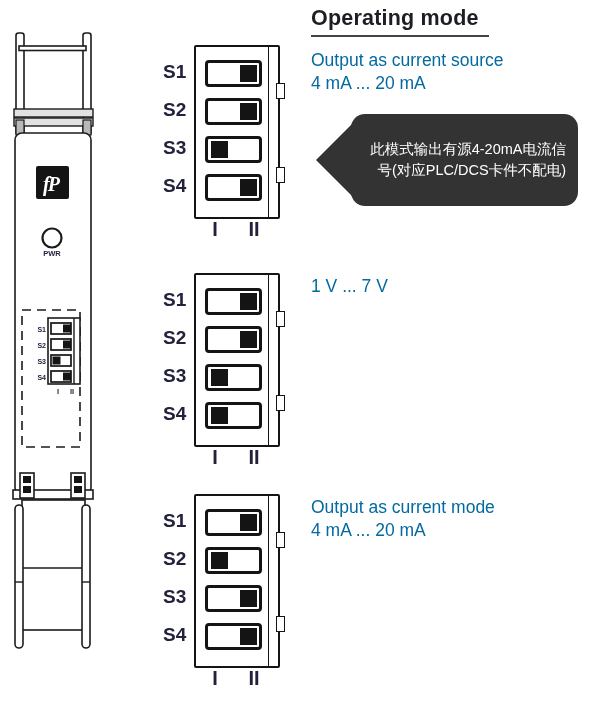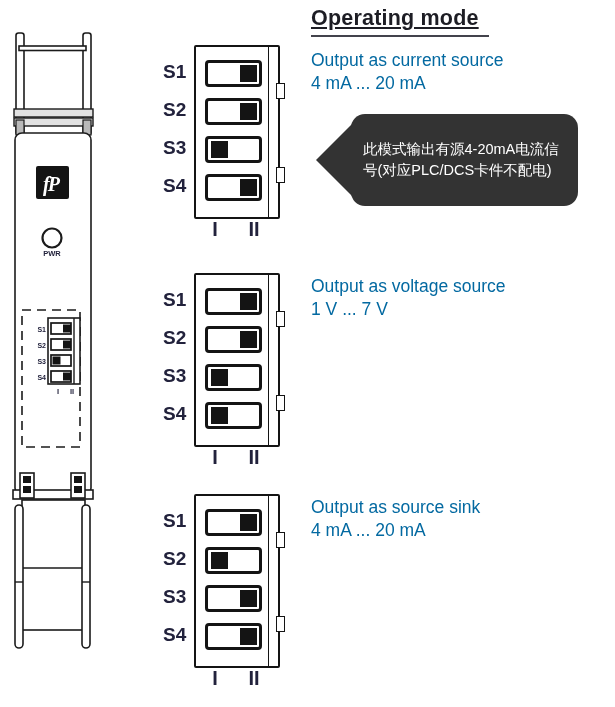--- a/index.html
+++ b/index.html
@@ -55,36 +55,36 @@
     position:absolute; top:173px; height:24px; text-align:center;
     font-size:20px; font-weight:700; color:var(--label_navy,#262640);
   }
   .scale-i  { left:42px; width:20px; }
   .scale-ii { left:78px; width:26px; }
 
   
   .page-title {
     position:absolute; left:311px; top:6px; display:inline-block;
     font-size:21.5px; font-weight:700; color:#1d1d24;
-    border-bottom:2.5px solid #43434c; padding:0 10px 4px 0; letter-spacing:0.2px;text-decoration:underline;
+    border-bottom:2.5px solid #43434c; padding:0 10px 4px 0; letter-spacing:0.2px;
   }
   .mode-desc { position:absolute; left:311px; font-size:17.5px; line-height:22.5px; color:#0369a1; }
   .callout { position:absolute; left:316px; width:262px; height:92px; }
   .callout-arrow {
     position:absolute; left:0; top:50%; transform:translateY(-50%);
     width:0; height:0; border-top:37px solid transparent; border-bottom:37px solid transparent;
     border-right:37px solid var(--callout_bg,#333);
   }
   .callout-body {
     position:absolute; left:35px; top:0; right:0; bottom:0;
     background:var(--callout_bg,#333); border-radius:14px;
     display:flex; align-items:center; justify-content:center;
   }
   .callout-text {
-    color:#ffffff; font-size:14.5px; line-height:1.42; text-align:left;
+    color:#ffffff; font-size:14.5px; line-height:1.42; text-align:right;
     padding:6px 12px; font-weight:500;
   }
 </style>
 </head>
 <body>
 
 <div class="page">
 
   <svg class="device-svg" width="105" height="630" viewBox="0 0 105 630">
 
@@ -215,21 +215,20 @@
         <div class="knob"></div>
       </div>
     <div class="sw r4" data-pos="I">
         <div class="knob"></div>
       </div>
     <div class="scale-i">I</div>
     <div class="scale-ii">II</div>
   </div>
 
   <div class="mode-desc" style="top:275px">
-    <div>Output as voltage source</div>
     <div>1 V ... 7 V</div>
   </div>
 
 
   <div class="dip-block" style="top:494px">
     <div class="dip-box">
       <div class="tab t1"></div>
       <div class="tab t2"></div>
     </div>
     <div class="sw-label l1">S1</div>
@@ -246,18 +245,18 @@
         <div class="knob"></div>
       </div>
     <div class="sw r4" data-pos="II">
         <div class="knob"></div>
       </div>
     <div class="scale-i">I</div>
     <div class="scale-ii">II</div>
   </div>
 
   <div class="mode-desc" style="top:496px">
-    <div>Output as source sink</div>
+    <div>Output as current mode</div>
     <div>4 mA ... 20 mA</div>
   </div>
 
 
 </div>
 
 </body></html>

